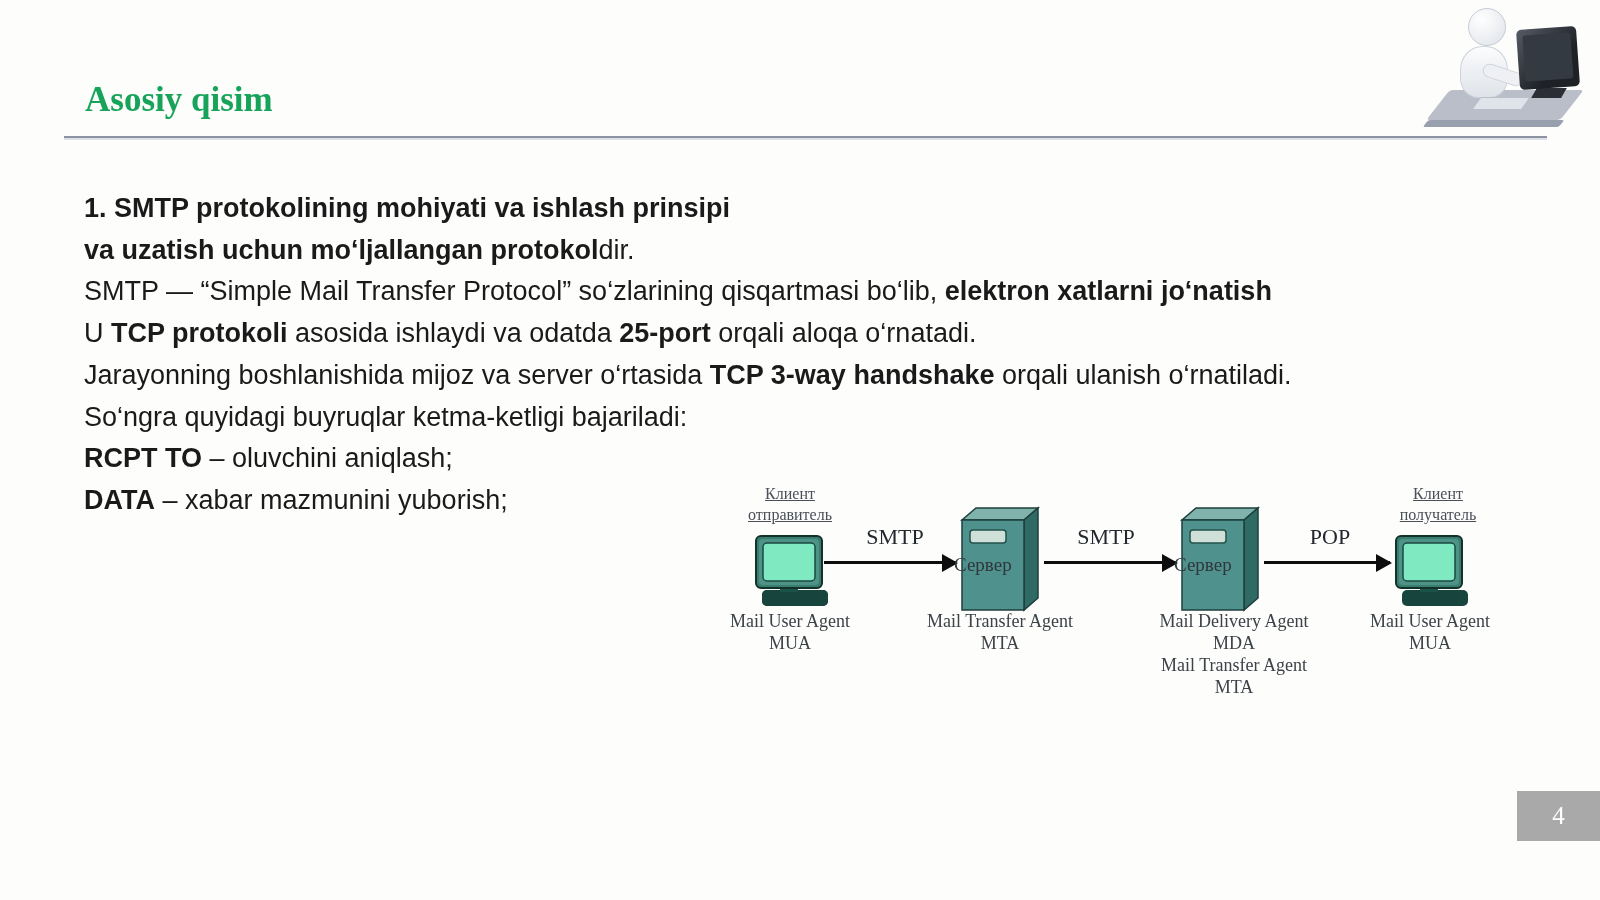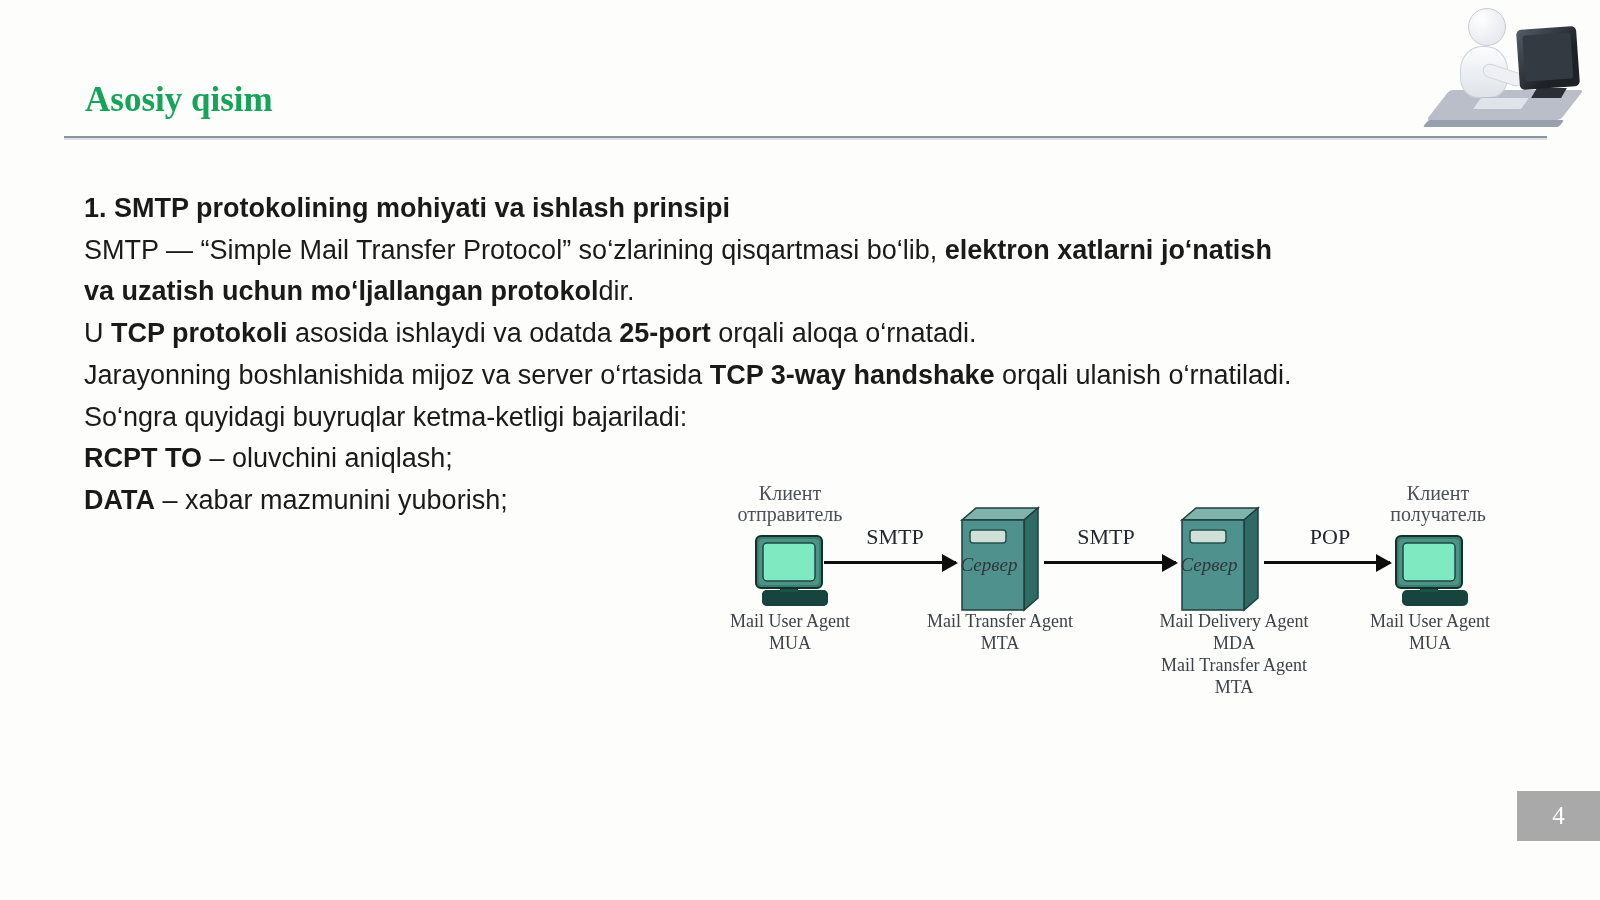--- a/index.html
+++ b/index.html
@@ -8,24 +8,24 @@
   
   .title{position:absolute;left:85px;top:80px;font-family:"Liberation Serif",serif;font-weight:700;font-size:35px;color:#17a45a;}
   .divider{position:absolute;left:64px;top:136px;width:1483px;height:2px;background:#8d93a0;box-shadow:0 2px 0 rgba(160,170,190,.35);}
 
   
   .bodytext{position:absolute;left:84px;top:188px;font-size:27px;line-height:41.7px;white-space:nowrap;}
   .bodytext .b{font-weight:700;margin-top:27px;}
 
   
   .diagram{position:absolute;left:700px;top:450px;width:820px;height:280px;font-family:"Liberation Serif",serif;color:#3e434b;}
-  .dlabel{position:absolute;text-align:center;font-size:20px;line-height:21px;color:#4a4f58;}
+  .dlabel{position:absolute;text-align:center;font-size:16px;line-height:21px;color:#4a4f58;text-decoration:underline;}
   .proto{position:absolute;text-align:center;font-size:22px;color:#23272e;width:100px;}
   .caption{position:absolute;text-align:center;font-size:18px;line-height:22px;color:#3c4248;}
-  .srvlabel{position:absolute;text-align:center;font-size:19px;color:#2f363c;width:70px;font-style:italic;}
+  .srvlabel{position:absolute;text-align:left;font-size:19px;color:#2f363c;width:70px;}
   .node{position:absolute;}
   .arrow{position:absolute;height:3px;background:#0d0d0d;}
   .arrow::after{content:"";position:absolute;right:-2px;top:-7.5px;width:0;height:0;
     border-left:16px solid #0d0d0d;border-top:9px solid transparent;border-bottom:9px solid transparent;}
 
   
   .pagebox{position:absolute;left:1517px;top:791px;width:83px;height:50px;background:#a9a9a9;
     display:flex;align-items:center;justify-content:center;color:#ffffff;
     font-family:"Liberation Serif",serif;font-size:25px;}
 
@@ -55,22 +55,22 @@
     <div class="cp torso"></div>
     <div class="cp arm"></div>
     <div class="cp head"></div>
     <div class="cp mstand"></div>
     <div class="cp monitor"></div>
     <div class="cp keyboard"></div>
   </div>
 
   <div class="bodytext">
     <div><span class="b">1. SMTP protokolining mohiyati va ishlash prinsipi</span></div>
+    <div><span class="b">va uzatish uchun mo‘ljallangan protokol</span><span>dir.</span></div>
     <div><span>SMTP — “Simple Mail Transfer Protocol” so‘zlarining qisqartmasi bo‘lib, </span><span class="b">elektron xatlarni jo‘natish</span></div>
-    <div><span class="b">va uzatish uchun mo‘ljallangan protokol</span><span>dir.</span></div>
     <div><span>U </span><span class="b">TCP protokoli</span><span> asosida ishlaydi va odatda </span><span class="b">25-port</span><span> orqali aloqa o‘rnatadi.</span></div>
     <div><span>Jarayonning boshlanishida mijoz va server o‘rtasida </span><span class="b">TCP 3-way handshake</span><span> orqali ulanish o‘rnatiladi.</span></div>
     <div><span>So‘ngra quyidagi buyruqlar ketma-ketligi bajariladi:</span></div>
     <div><span class="b">RCPT TO</span><span> – oluvchini aniqlash;</span></div>
     <div><span class="b">DATA</span><span> – xabar mazmunini yuborish;</span></div>
   </div>
 
   <div class="diagram">
 
     <div class="dlabel" style="left:28px;top:33px;width:124px;">

